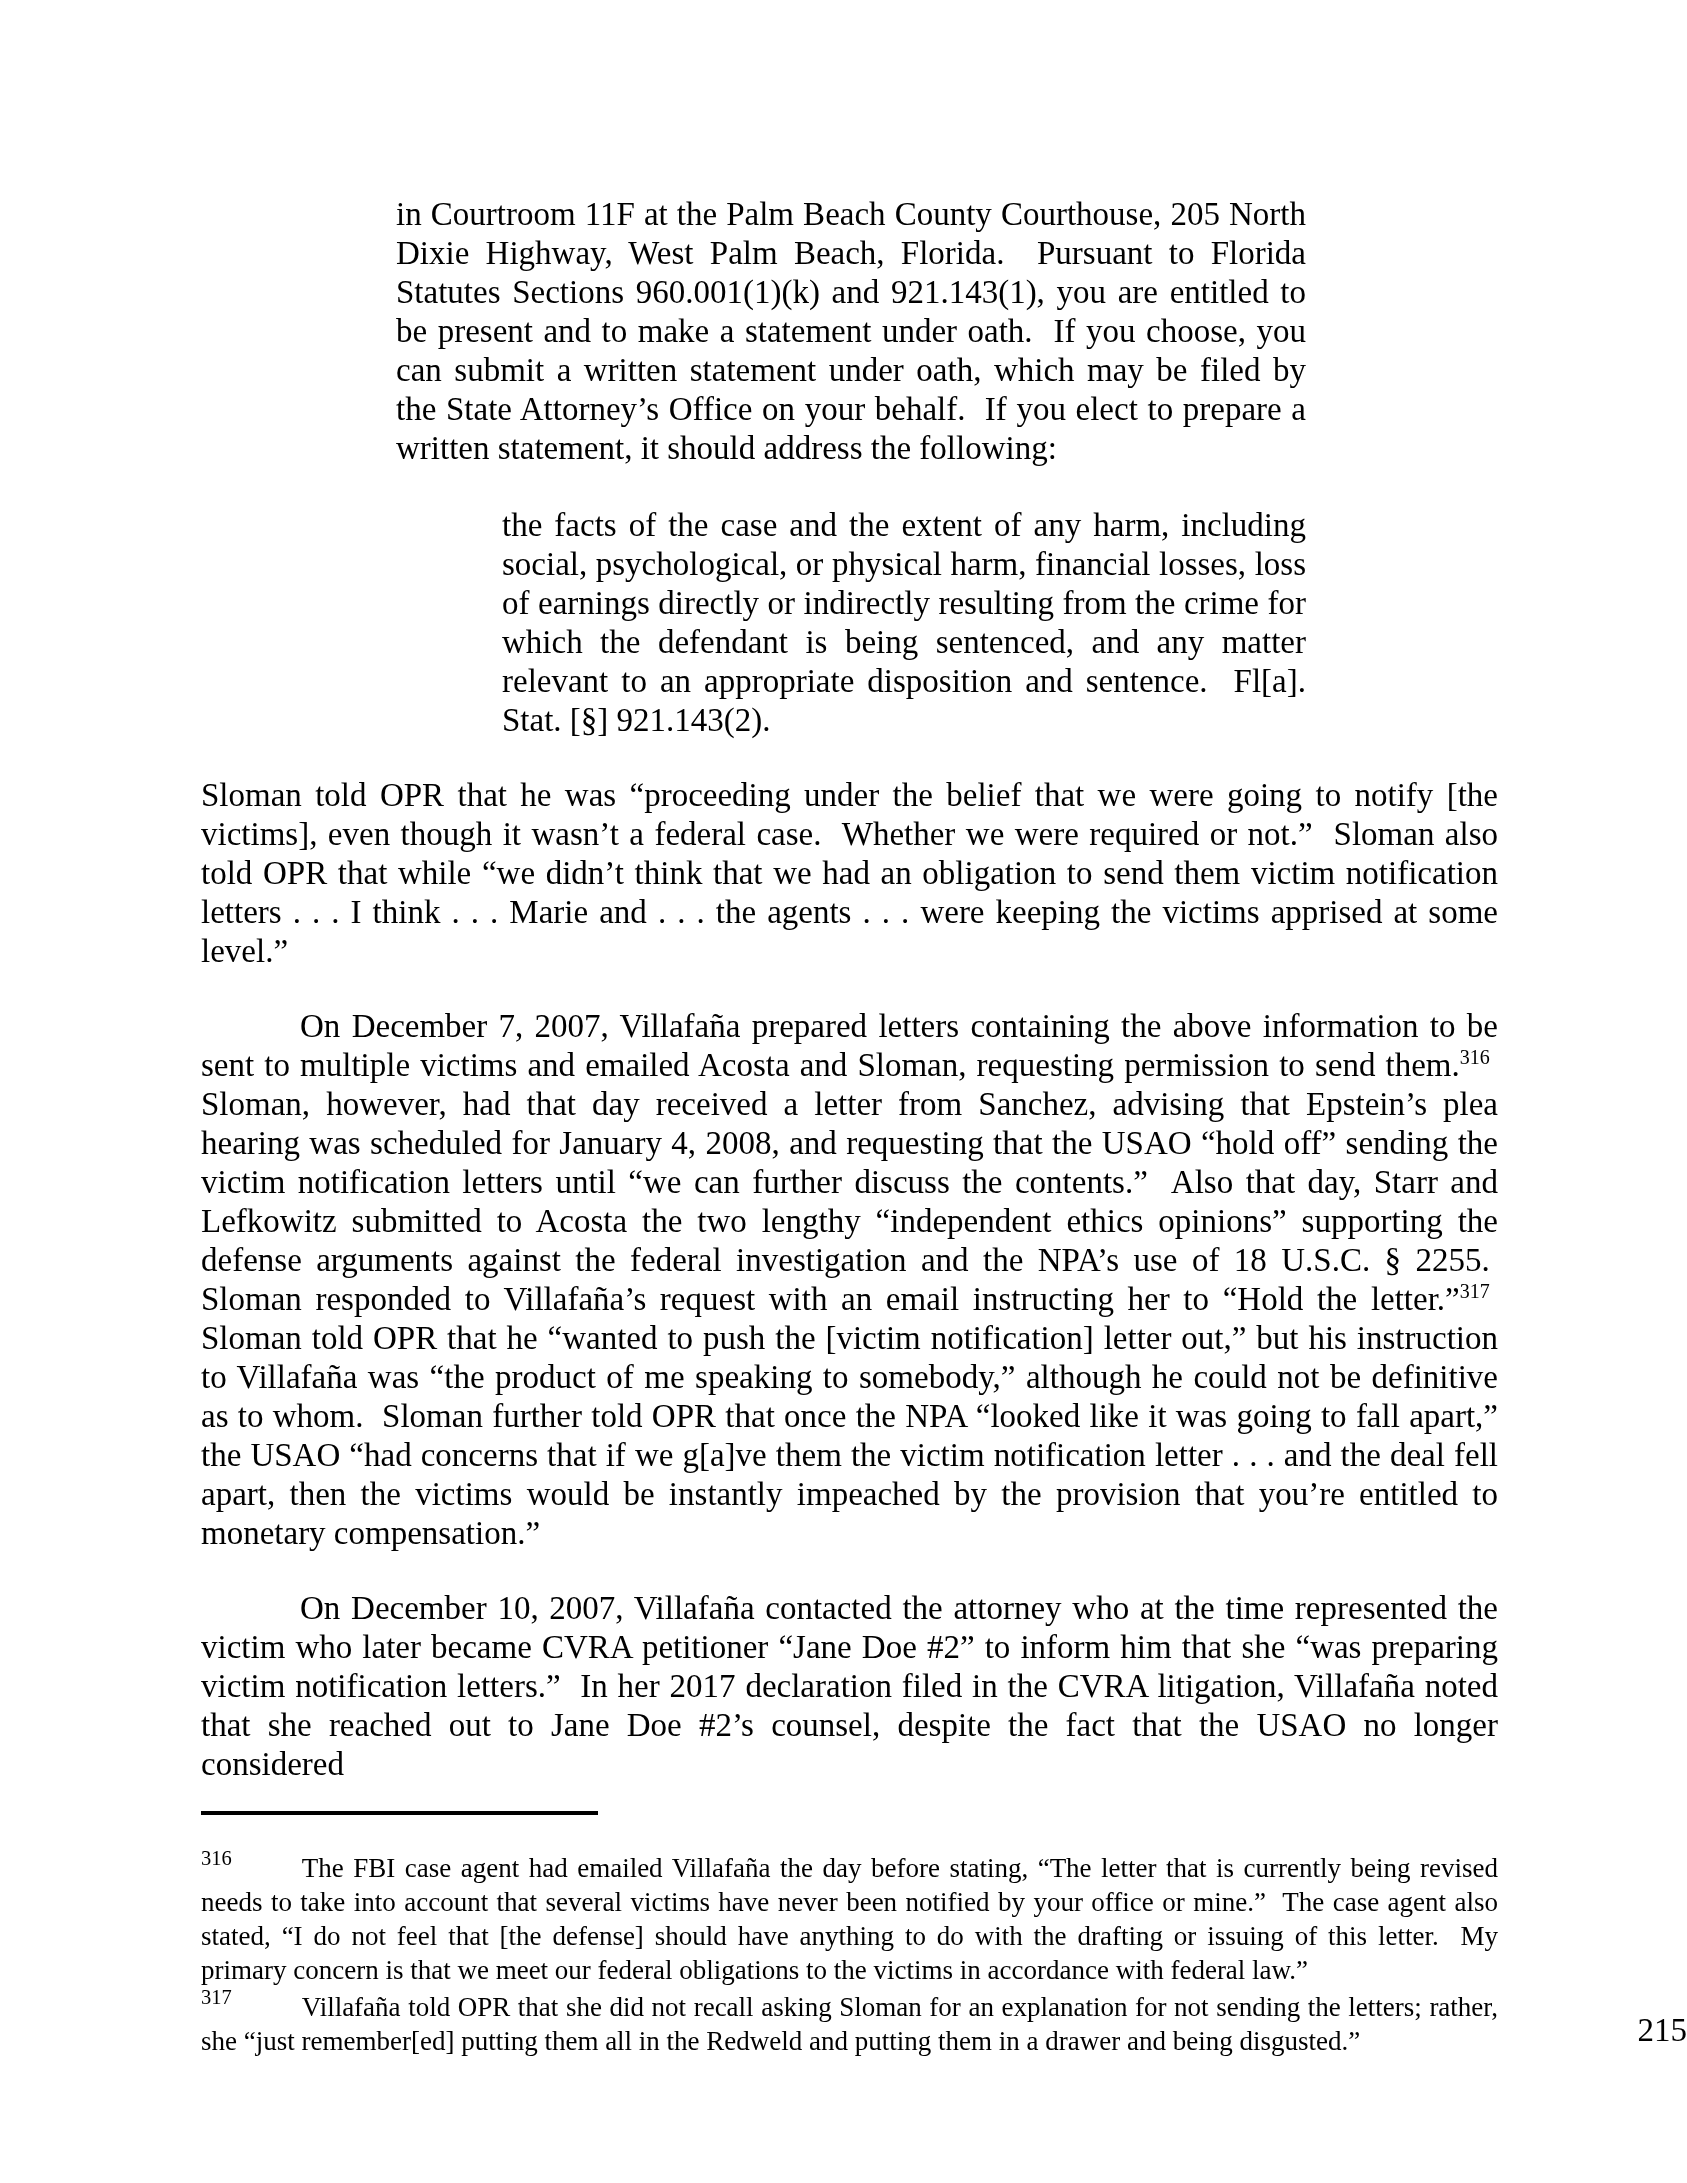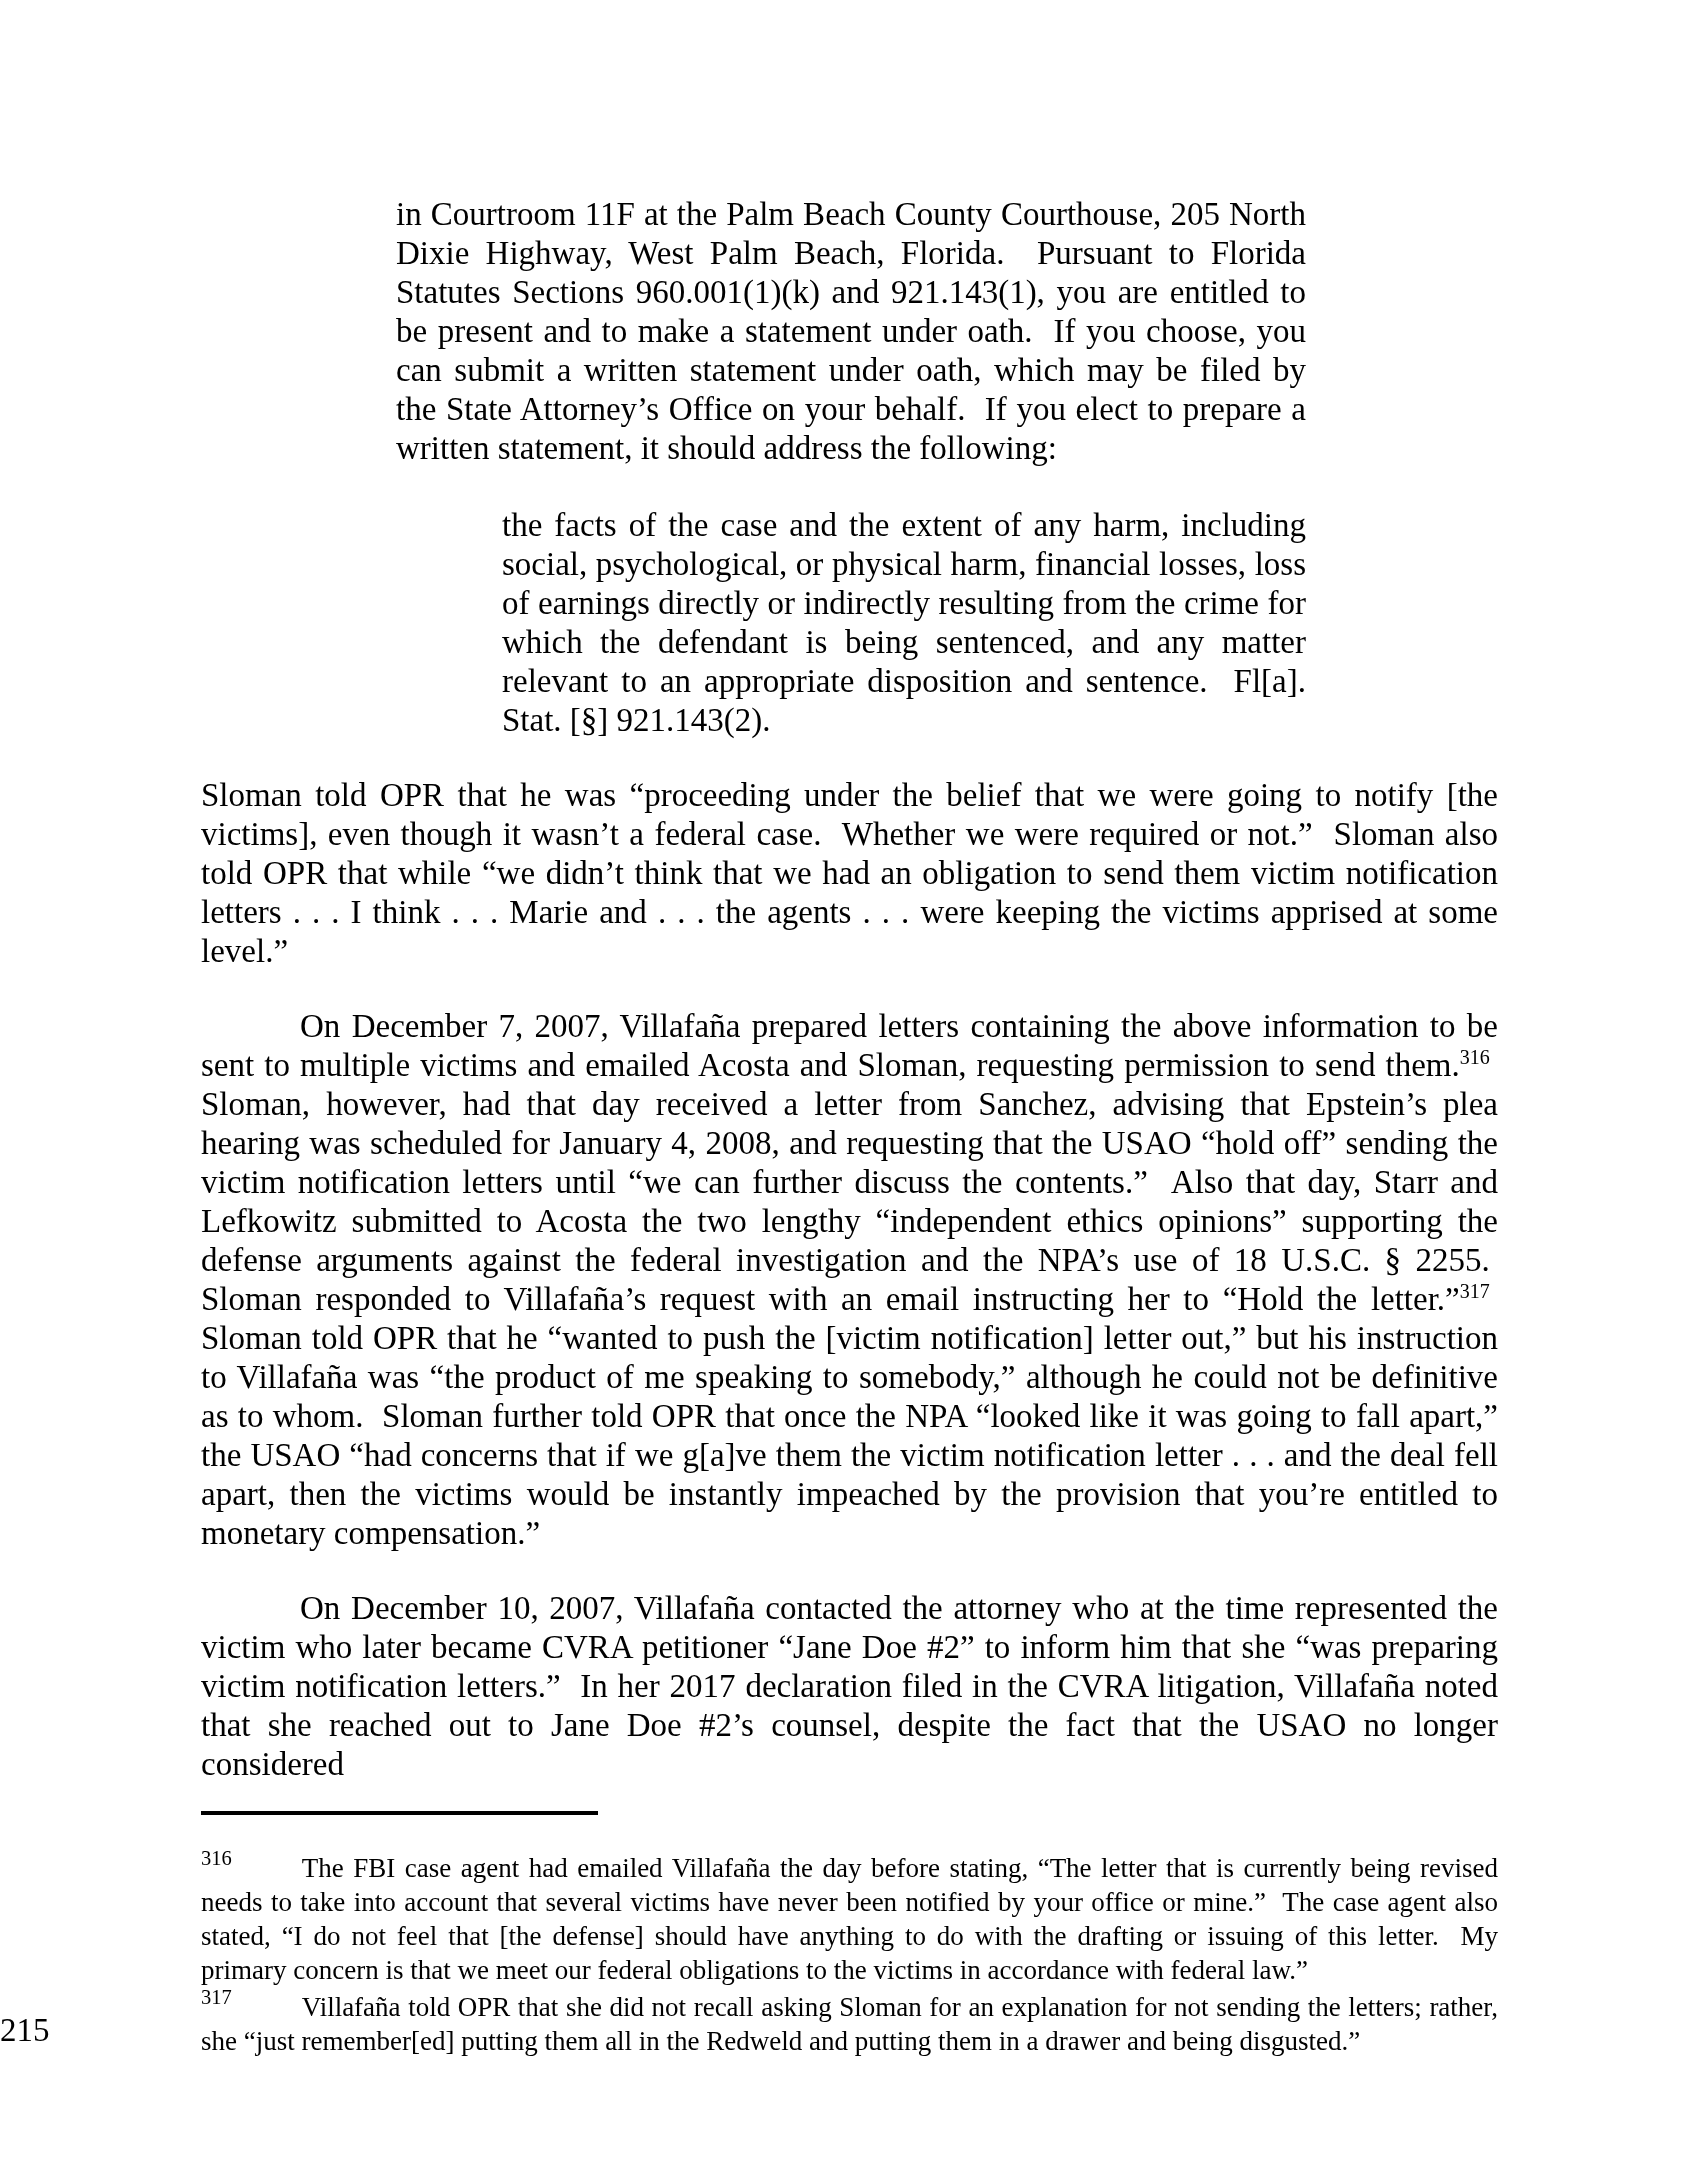--- a/index.html
+++ b/index.html
@@ -71,21 +71,21 @@
   }
   .fn-tab {
     display: inline-block;
     width: 70px;
   }
   .page-number {
     position: absolute;
     top: 2011px;
     left: 0;
     width: 1687px;
-    text-align: left;
+    text-align: right;
     font-size: 33px;
     line-height: 39px;
   }
 </style>
 </head>
 <body>
 
 <div class="page">
   <div class="content">
 

